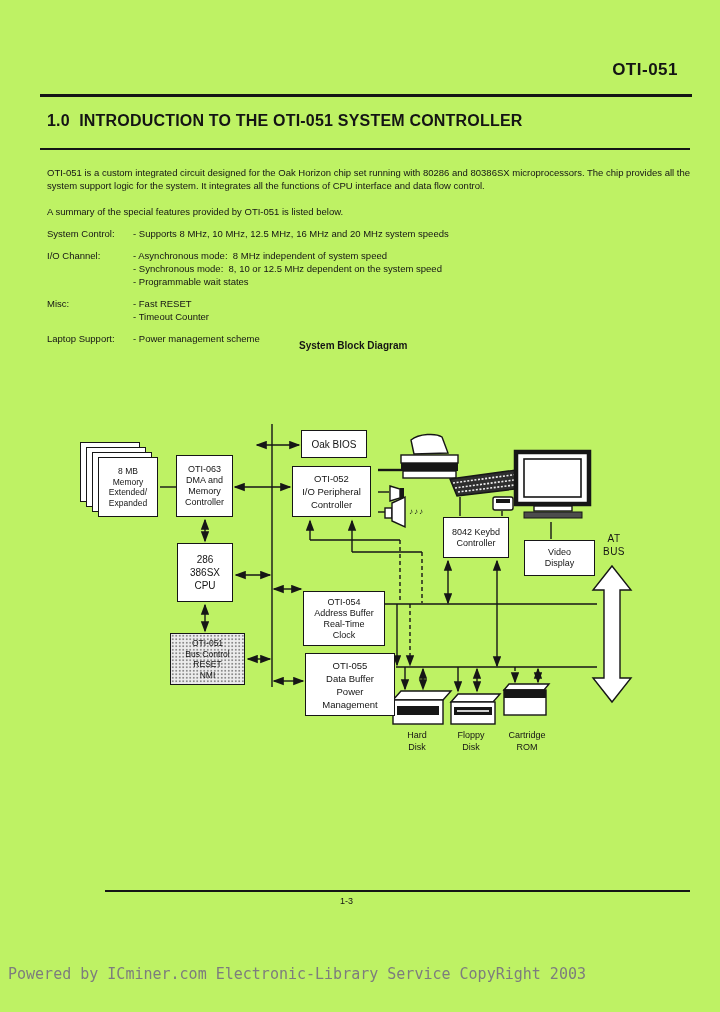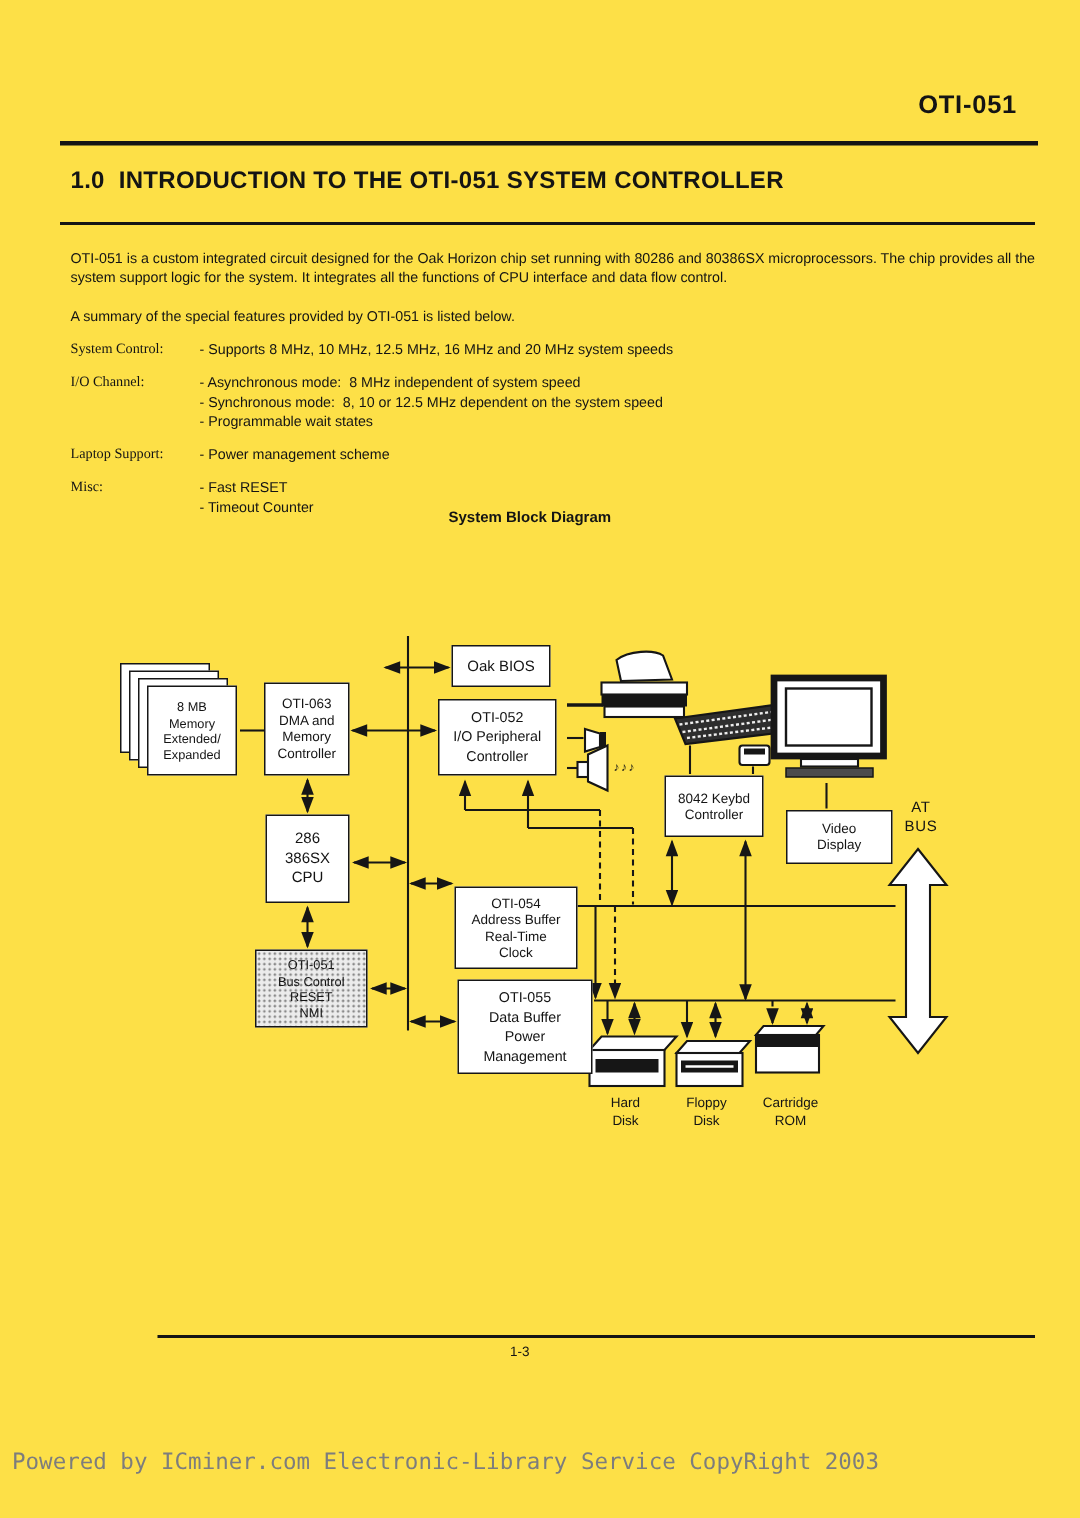--- a/index.html
+++ b/index.html
@@ -1,26 +1,26 @@
 <!DOCTYPE html>
 <html><head>
 <meta charset="utf-8">
 <style>
   html,body{margin:0;padding:0;background:#fff;}
   #page{
-    position:relative;width:720px;height:1012px;background:#fde047;overflow:hidden;
+    position:relative;width:720px;height:1012px;background:#bef264;overflow:hidden;
     font-family:"Liberation Sans",sans-serif;color:#141414;
   }
   .abs{position:absolute;}
   .rule{position:absolute;background:#151515;}
   .model{font-size:17px;font-weight:bold;letter-spacing:.5px;}
   .h1{font-size:16px;font-weight:bold;letter-spacing:.2px;white-space:pre;}
   .body-text{font-size:9.5px;line-height:12.5px;}
   .feat-row{display:flex;margin-bottom:9px;}
-  .feat-label{width:86px;flex:0 0 86px;font-size:9.5px;line-height:13px;font-family:Liberation Serif, serif;}
+  .feat-label{width:86px;flex:0 0 86px;font-size:9.5px;line-height:13px;}
   .feat-items div{font-size:9.5px;line-height:13px;white-space:pre;}
   .diag-title{font-size:10px;font-weight:bold;}
   .dbox{
     position:absolute;border:1.5px solid #161616;background:#fff;
     display:flex;flex-direction:column;justify-content:center;align-items:center;
     font-size:9px;line-height:11px;text-align:center;box-sizing:border-box;
   }
   .dbox span{display:block;}
   .dashed{border-style:dashed;}
   .stipple{
@@ -172,30 +172,30 @@
     </div>
     <div class="feat-row">
       <div class="feat-label">I/O Channel:</div>
       <div class="feat-items">
         <div>- Asynchronous mode:  8 MHz independent of system speed</div>
         <div>- Synchronous mode:  8, 10 or 12.5 MHz dependent on the system speed</div>
         <div>- Programmable wait states</div>
       </div>
     </div>
     <div class="feat-row">
-      <div class="feat-label">Laptop Support:</div>
-      <div class="feat-items">
-        <div>- Power management scheme</div>
-      </div>
-    </div>
-    <div class="feat-row">
       <div class="feat-label">Misc:</div>
       <div class="feat-items">
         <div>- Fast RESET</div>
         <div>- Timeout Counter</div>
+      </div>
+    </div>
+    <div class="feat-row">
+      <div class="feat-label">Laptop Support:</div>
+      <div class="feat-items">
+        <div>- Power management scheme</div>
       </div>
     </div>
   </div>
 
   <div class="abs diag-title" style="left:299px;top:340px;">System Block Diagram</div>
 
   <div class="memcard" style="left:80px;top:442px;width:60px;height:60px;"></div>
   <div class="memcard" style="left:86px;top:447px;width:60px;height:60px;"></div>
   <div class="memcard" style="left:92px;top:452px;width:60px;height:60px;"></div>
   <div class="dbox" style="left:98px;top:457px;width:60px;height:60px;font-size:8.5px;line-height:10.5px;">

